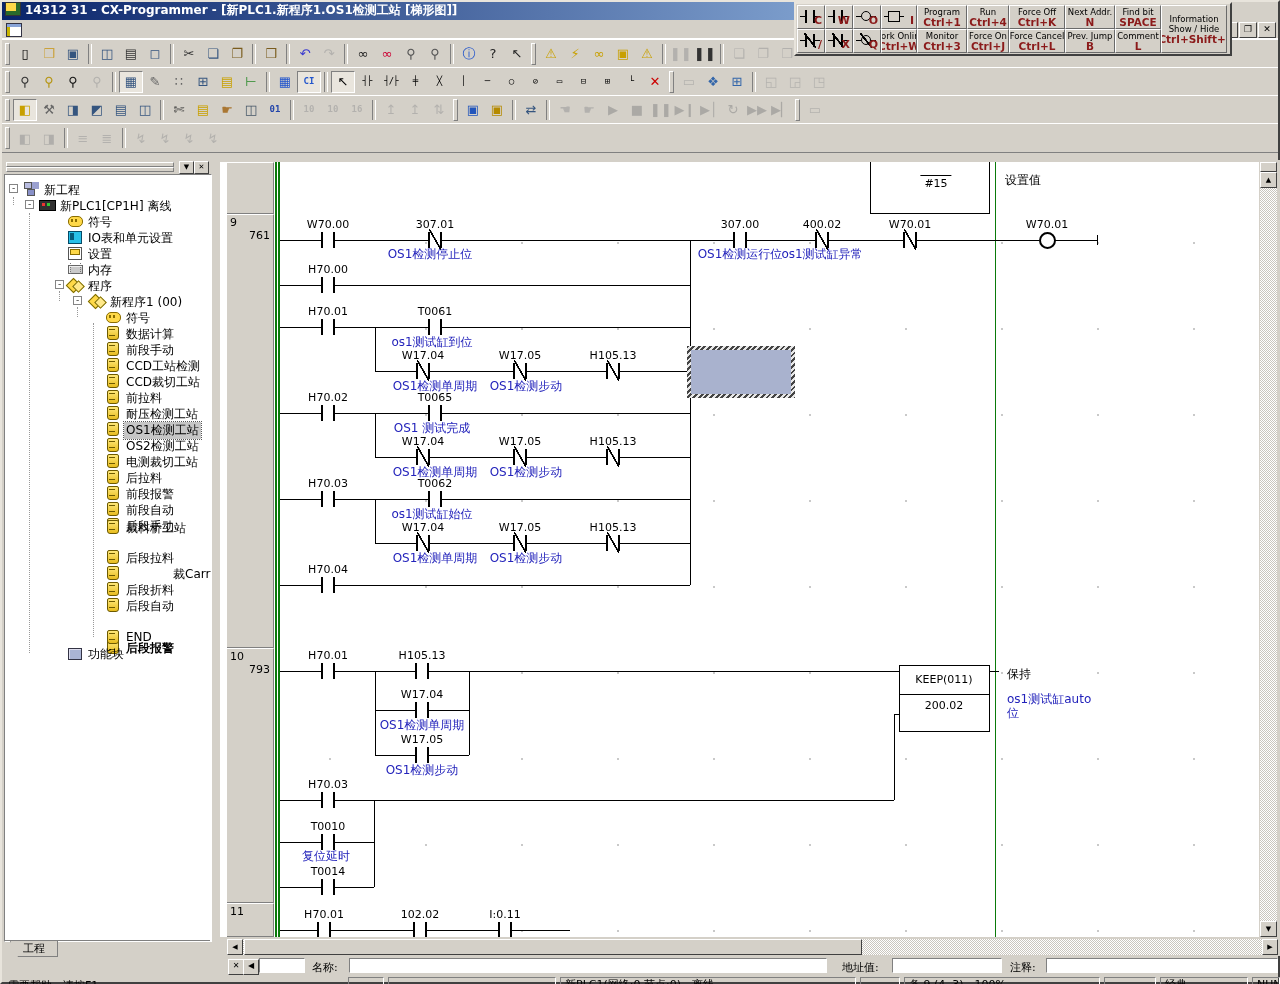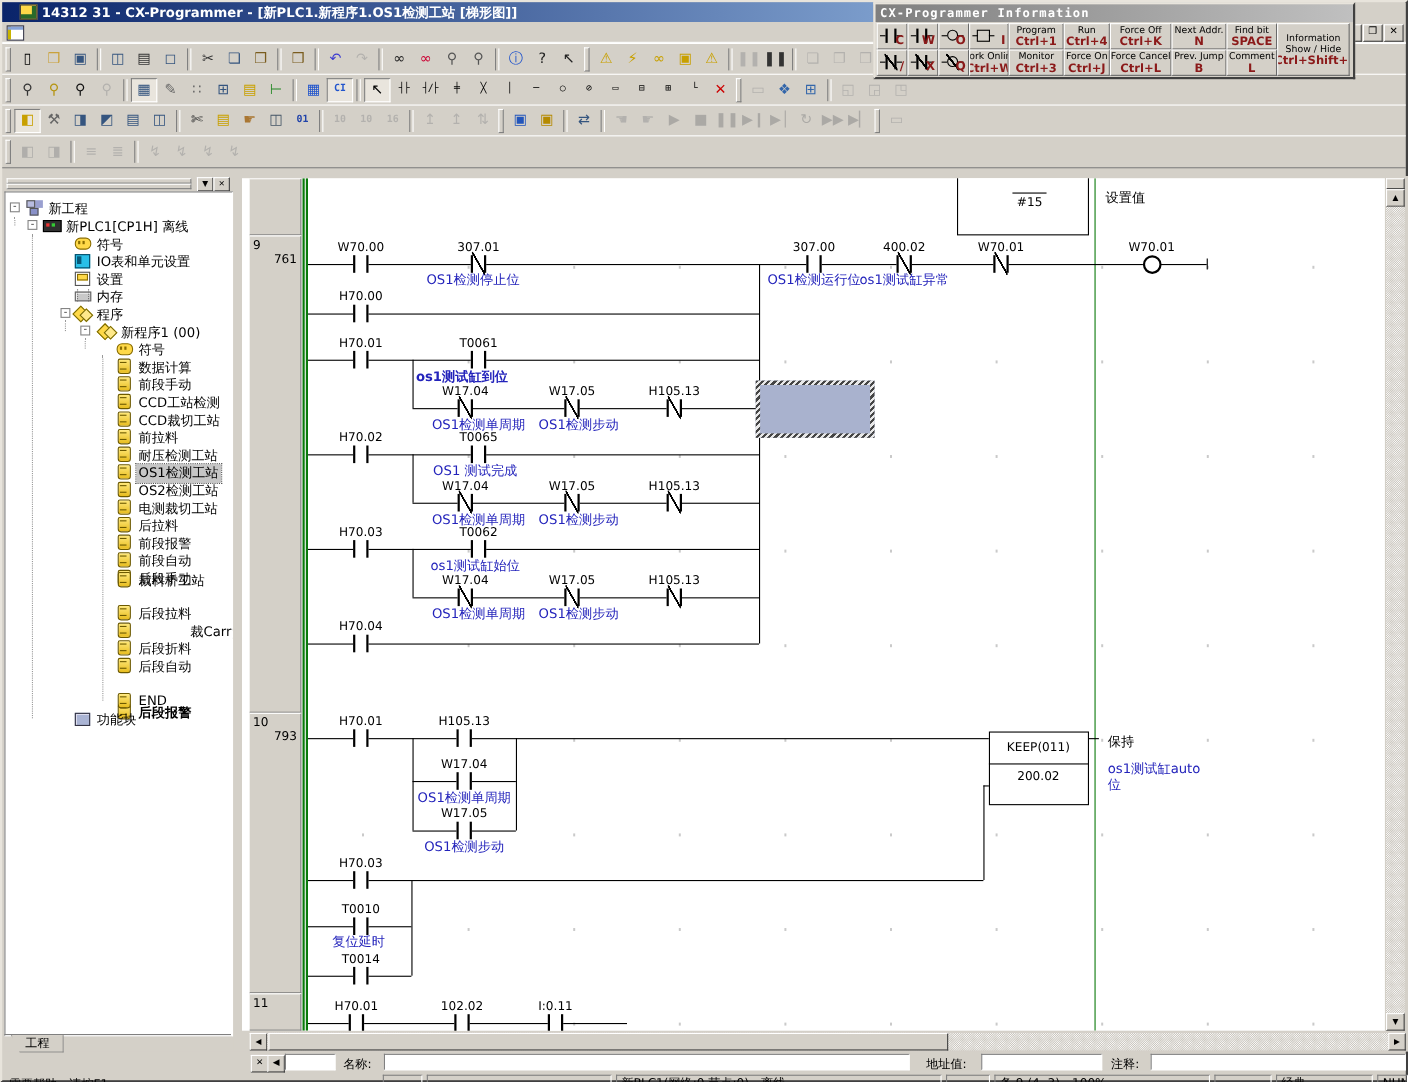--- a/index.html
+++ b/index.html
@@ -3,21 +3,21 @@
 <meta charset="utf-8">
 <style>
   html,body{margin:0;padding:0;width:1280px;height:984px;overflow:hidden;
     font-family:"DejaVu Sans","Liberation Sans",sans-serif;font-size:11px;
     -webkit-user-select:none;user-select:none;background:#d4d0c8;}
   #win{position:absolute;left:0;top:0;width:1280px;height:984px;background:#d4d0c8;
     border:2px solid;border-color:#e8e4dc #404040 #404040 #e8e4dc;box-sizing:border-box;}
   
   #titlebar{position:absolute;left:0;top:0;width:1096px;height:18px;
     background:linear-gradient(90deg,#0a246a,#a6caf0);color:#fff;font-weight:bold;font-size:12px;
-    display:flex;align-items:center;padding-left:16px;box-sizing:border-box;white-space:nowrap;}
+    display:flex;padding-left:3px;box-sizing:border-box;white-space:nowrap;}
   #app-icon{width:14px;height:12px;background:#ffd948;border:1px solid #333;margin-right:4px;
     box-shadow:inset -4px -4px 0 #2a6a2a;flex:none;}
   .winbtns{position:absolute;right:2px;top:2px;display:flex;gap:1px;}
   .wbtn{width:16px;height:14px;font-size:9px;line-height:13px;text-align:center;color:#000;
     border:1px solid;border-color:#fff #404040 #404040 #fff;background:#d4d0c8;font-weight:bold;}
   
   #menubar{position:absolute;left:0;top:19px;width:1276px;height:18px;display:flex;align-items:center;
     border-bottom:1px solid #fff;box-sizing:border-box;padding-left:2px;font-size:12px;}
   #mdi-icon{width:14px;height:12px;background:#fff;border:1px solid #334;margin:0 6px 0 2px;
     box-shadow:inset 0 3px 0 #88a4d8, inset 3px 0 0 #c8b400;flex:none;}
@@ -478,21 +478,21 @@
         <div class="llbl addr" style="left: 827px; top: 56px;">W70.01</div>
         <div class="wv" style="left: 470px; top: 78px; height: 345px;"></div>
         <div class="wh" style="left: 60px; top: 123px; width: 410px;"></div>
         <div class="ct" style="left: 101px; top: 115px;"></div>
         <div class="llbl addr" style="left: 108px; top: 101px;">H70.00</div>
         <div class="wh" style="left: 60px; top: 165px; width: 410px;"></div>
         <div class="ct" style="left: 101px; top: 157px;"></div>
         <div class="llbl addr" style="left: 108px; top: 143px;">H70.01</div>
         <div class="ct" style="left: 208px; top: 157px;"></div>
         <div class="llbl addr" style="left: 215px; top: 143px;">T0061</div>
-        <div class="llbl cmt" style="left: 200px; top: 173px; font-weight: bold;">os1测试缸到位</div>
+        <div class="llbl cmt" style="left: 212px; top: 173px;">os1测试缸到位</div>
         <div class="wv" style="left: 155px; top: 165px; height: 44px;"></div>
         <div class="wh" style="left: 155px; top: 209px; width: 315px;"></div>
         <div class="ct nc" style="left: 196px; top: 201px;"></div>
         <div class="llbl addr" style="left: 203px; top: 187px;">W17.04</div>
         <div class="llbl cmt" style="left: 215px; top: 217px;">OS1检测单周期</div>
         <div class="ct nc" style="left: 293px; top: 201px;"></div>
         <div class="llbl addr" style="left: 300px; top: 187px;">W17.05</div>
         <div class="llbl cmt" style="left: 306px; top: 217px;">OS1检测步动</div>
         <div class="ct nc" style="left: 386px; top: 201px;"></div>
         <div class="llbl addr" style="left: 393px; top: 187px;">H105.13</div>
@@ -608,21 +608,20 @@
     <span class="spane" style="left:384px;width:168px"></span>
     <span class="spane" style="left:556px;width:296px">新PLC1(网络:0,节点:0) - 离线</span>
     <span class="spane" style="left:856px;width:40px"></span>
     <span class="spane" style="left:900px;width:196px">条 9 (4, 3)  -  100%</span>
     <span class="spane" style="left:1100px;width:52px"></span>
     <span class="spane" style="left:1156px;width:88px">经典</span>
     <span class="spane" style="left:1248px;width:28px">NUM</span>
   </div>
 
   <div id="infowin">
-    <div class="iw-title">CX-Programmer Information</div>
     <div id="iwgrid">
         <div class="iwcell">
           <span class="mg">
             <i class="b1"></i>
             <i class="b2"></i>
             <i class="w1"></i>
             <i class="w2"></i>
           </span>
           <span class="iwk2">C</span>
         </div>

